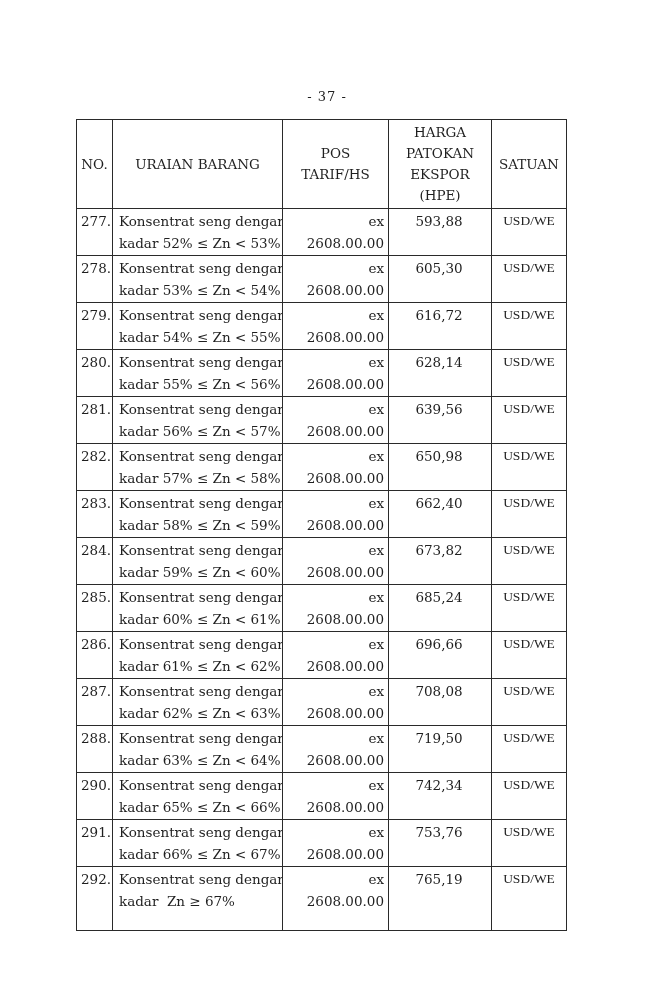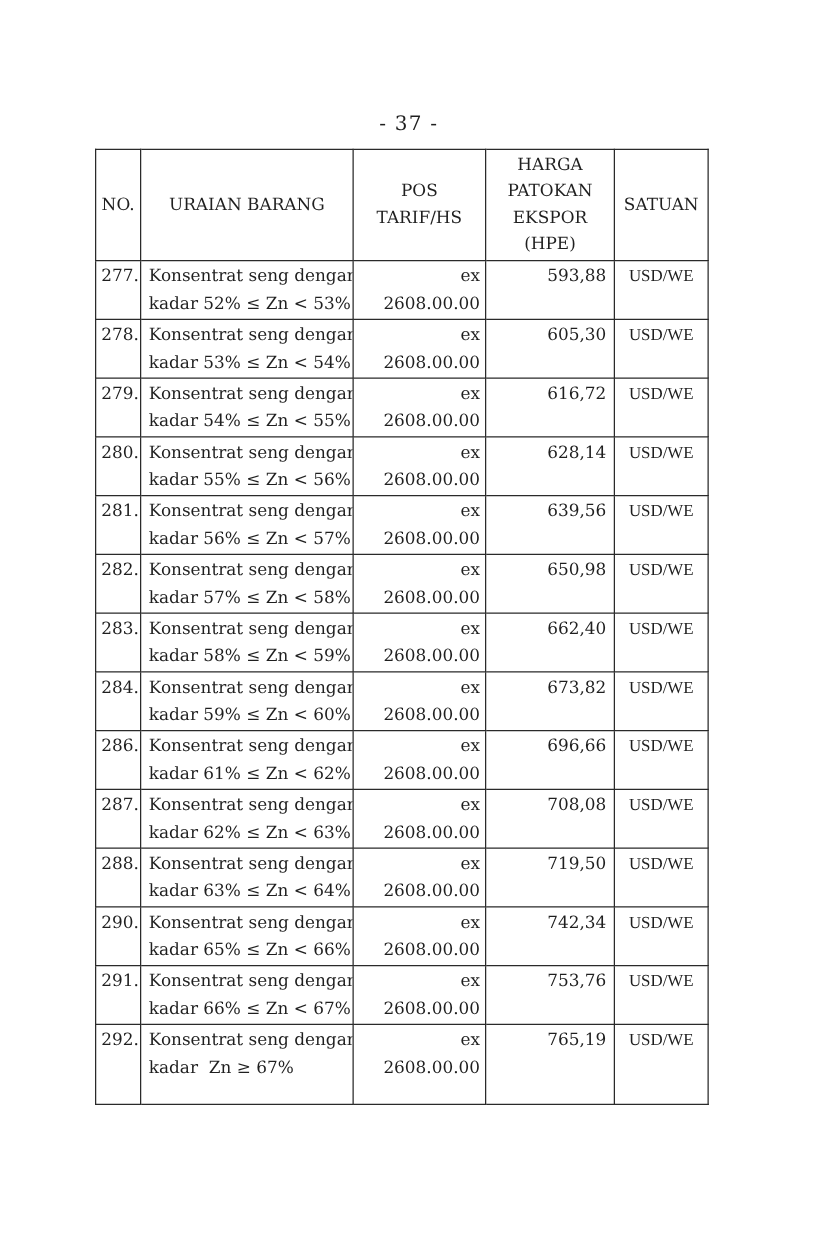--- a/index.html
+++ b/index.html
@@ -15,21 +15,21 @@
     font-family: "DejaVu Serif", "Liberation Serif", serif;
     color: #1f1f1f;
     overflow: hidden;
   }
   .page-number {
     position: absolute;
     top: 89px;
     left: 0;
     right: 0;
     text-align: center;
-    font-size: 16px;
+    font-size: 13px;
     letter-spacing: 1px;
   }
   table.hpe-table {
     position: absolute;
     top: 119px;
     left: 76px;
     width: 490px;
     border-collapse: collapse;
     table-layout: fixed;
     font-size: 13.5px;
@@ -49,21 +49,21 @@
   tbody tr { height: 44px; }
   tbody tr.tall { height: 64px; }
   tbody td {
     vertical-align: top;
     line-height: 22px;
     padding: 1px 4px;
   }
   td.c-no   { text-align: left; padding-left: 4px; padding-right: 1px; }
   td.c-desc { padding-left: 6px; padding-right: 6px; margin-left: 21px; }
   td.c-pos  { text-align: right; padding-left: 6px; }
-  td.c-hpe  { text-align: right; padding-right: 6px; }
+  td.c-hpe  { text-align: center; padding-right: 6px; }
   td.c-sat  { text-align: center; font-family: Liberation Serif, serif; }
   .jline {
     text-align: justify;
     text-align-last: justify;
     white-space: nowrap;
   }
   .dline {
     white-space: nowrap;
   }
 </style>
@@ -169,20 +169,30 @@
     <td class="c-no">284.</td>
     <td class="c-desc">
       <div class="jline">Konsentrat seng dengan</div>
       <div class="dline">kadar 59% ≤ Zn &lt; 60%</div>
     </td>
     <td class="c-pos">ex 2608.00.00</td>
     <td class="c-hpe">673,82</td>
     <td class="c-sat">USD/WE</td>
   </tr>
         <tr>
+    <td class="c-no">285.</td>
+    <td class="c-desc">
+      <div class="jline">Konsentrat seng dengan</div>
+      <div class="dline">kadar 60% ≤ Zn &lt; 61%</div>
+    </td>
+    <td class="c-pos">ex 2608.00.00</td>
+    <td class="c-hpe">685,24</td>
+    <td class="c-sat">USD/WE</td>
+  </tr>
+        <tr>
     <td class="c-no">286.</td>
     <td class="c-desc">
       <div class="jline">Konsentrat seng dengan</div>
       <div class="dline">kadar 61% ≤ Zn &lt; 62%</div>
     </td>
     <td class="c-pos">ex 2608.00.00</td>
     <td class="c-hpe">696,66</td>
     <td class="c-sat">USD/WE</td>
   </tr>
         <tr>

